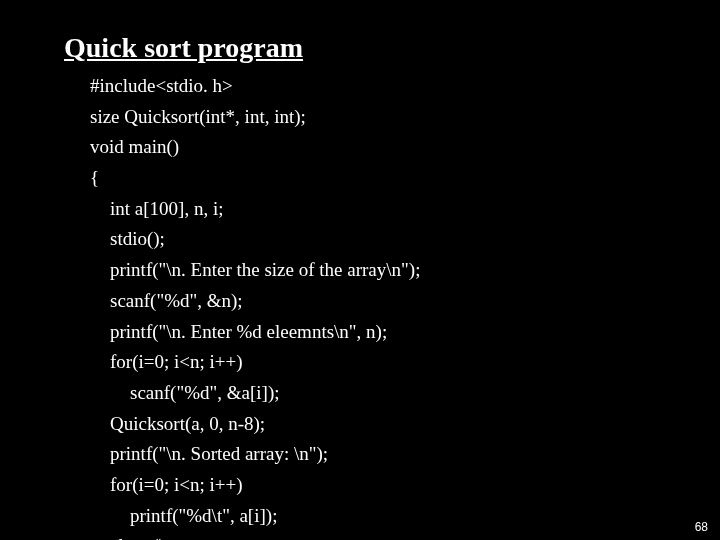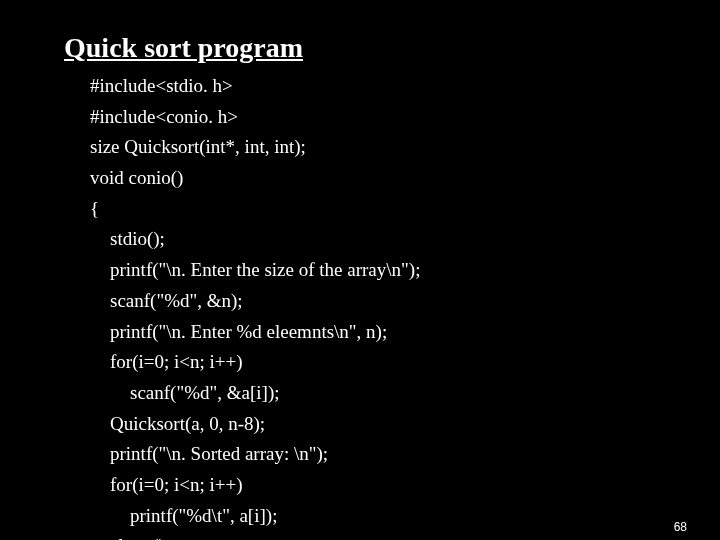--- a/index.html
+++ b/index.html
@@ -32,37 +32,37 @@
     color: #ffffff;
   }
   .code-line {
     white-space: pre;
   }
   .indent1 { padding-left: 20px; }
   .indent2 { padding-left: 40px; }
   .page-number {
     position: absolute;
     bottom: 18px;
-    right: 45px;
+    right: 24px;
     font-size: 12px;
     font-family: Arial, sans-serif;
     color: #ffffff;
   }
 </style>
 </head>
 <body>
 
 <div class="slide">
   <div class="title">Quick sort program</div>
   <div class="code-block">
     <div class="code-line">#include&lt;stdio. h&gt;</div>
-    <div class="code-line">#include&lt;conio. h&gt;</div>
     <div class="code-line">size Quicksort(int*, int, int);</div>
-    <div class="code-line">void conio()</div>
+    <div class="code-line">void main()</div>
     <div class="code-line">{</div>
+    <div class="code-line indent1">int a[100], n, i;</div>
     <div class="code-line indent1">stdio();</div>
     <div class="code-line indent1">printf("\n. Enter the size of the array\n");</div>
     <div class="code-line indent1">scanf("%d", &amp;n);</div>
     <div class="code-line indent1">printf("\n. Enter %d eleemnts\n", n);</div>
     <div class="code-line indent1">for(i=0; i&lt;n; i++)</div>
     <div class="code-line indent2">scanf("%d", &amp;a[i]);</div>
     <div class="code-line indent1">Quicksort(a, 0, n-8);</div>
     <div class="code-line indent1">printf("\n. Sorted array: \n");</div>
     <div class="code-line indent1">for(i=0; i&lt;n; i++)</div>
     <div class="code-line indent2">printf("%d\t", a[i]);</div>

